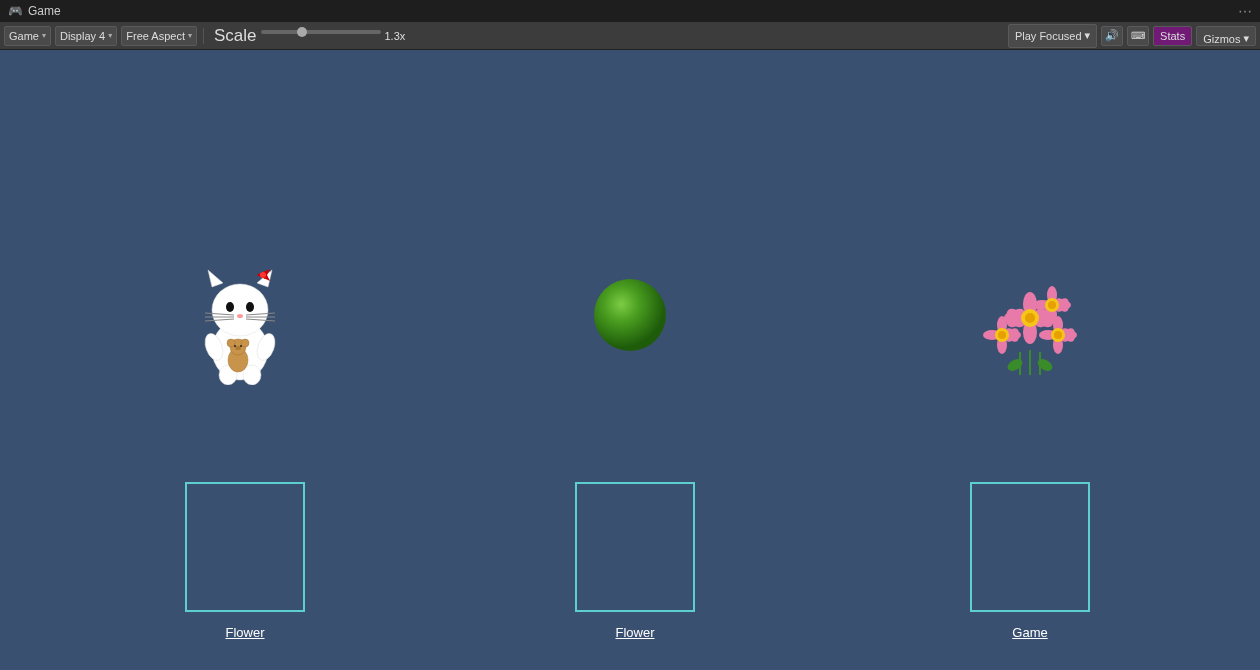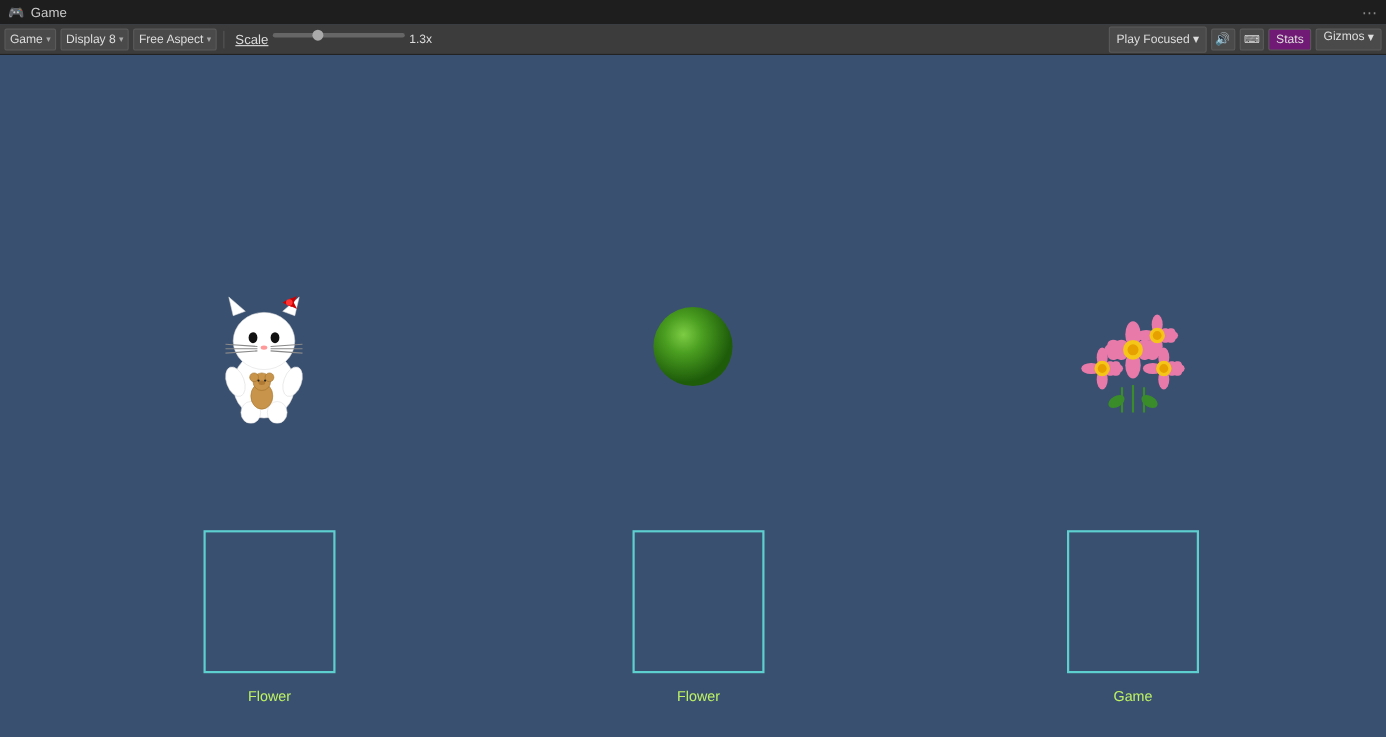--- a/index.html
+++ b/index.html
@@ -61,23 +61,22 @@
       color: #aaa;
     }
     .toolbar-divider {
       width: 1px;
       height: 16px;
       background: #555;
       margin: 0 2px;
     }
     .scale-label {
       color: #ddd;
-      font-size: 12px;
+      font-size: 17px;
       margin-left: 4px;
-      text-decoration: underline;
     }
     .scale-slider-container {
       display: flex;
       align-items: flex-start;
       gap: 4px;
     }
     .scale-slider {
       width: 120px;
       height: 4px;
       background: #666;
@@ -135,21 +134,21 @@
       cursor: pointer;
       border-radius: 2px;
     }
     .gizmos-btn {
       height: 20px;
       background: #4a4a4a;
       border: 1px solid #5a5a5a;
       color: #ddd;
       font-size: 11px;
       display: flex;
-      align-items: flex-start;
+      align-items: flex-end;
       padding: 0 6px;
       cursor: pointer;
       border-radius: 2px;
       gap: 3px;
     }
 
     
     .game-area {
       width: 100%;
       height: calc(670px - 50px);
@@ -190,24 +189,25 @@
       position: absolute;
       bottom: 58px;
       width: 120px;
       height: 130px;
       border: 2px solid #5ecfcf;
       background: transparent;
     }
     .box-label {
       position: absolute;
       bottom: 30px;
-      color: #bef264;
+      color: #ffffff;
       font-size: 13px;
       text-align: center;
       width: 120px;
+      text-decoration: underline;
     }
     .box1 { left: 185px; }
     .box2 { left: 575px; }
     .box3 { left: 970px; }
 
     
     .kitty-svg { width: 100px; height: 120px; }
     .flower-svg { width: 100px; height: 110px; }
     .ball-svg { width: 80px; height: 80px; }
   </style>
@@ -220,21 +220,21 @@
   <span class="title-bar-dots">⋯</span>
 </div>
 
 <div class="toolbar">
   <div class="toolbar-select">
     <span>Game</span>
     <span class="arrow">▾</span>
   </div>
 
   <div class="toolbar-select">
-    <span>Display 8</span>
+    <span>Display 4</span>
     <span class="arrow">▾</span>
   </div>
 
   <div class="toolbar-select">
     <span>Free Aspect</span>
     <span class="arrow">▾</span>
   </div>
 
   <div class="toolbar-divider"></div>
 

